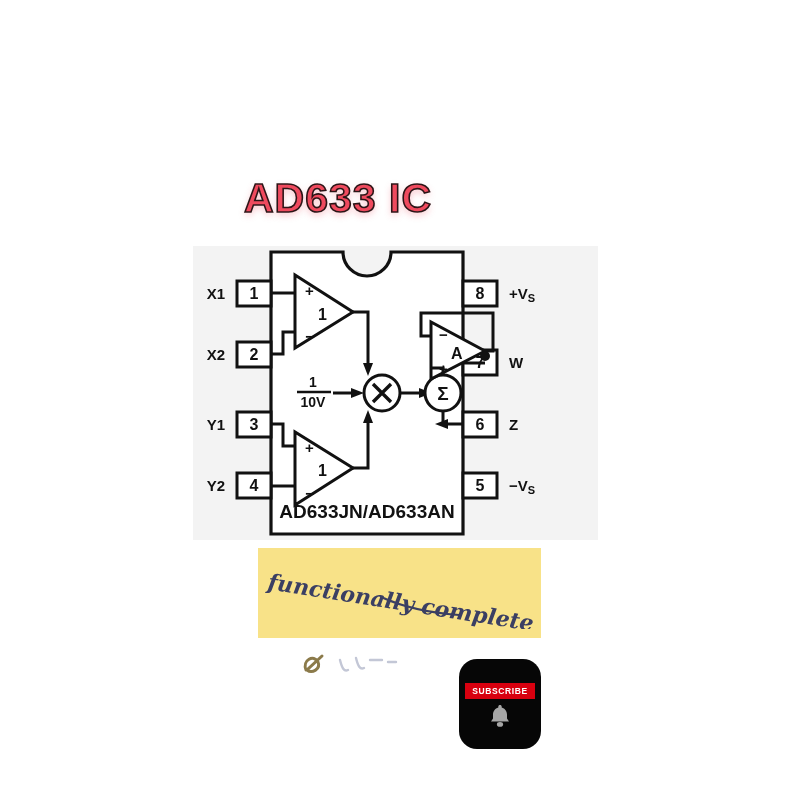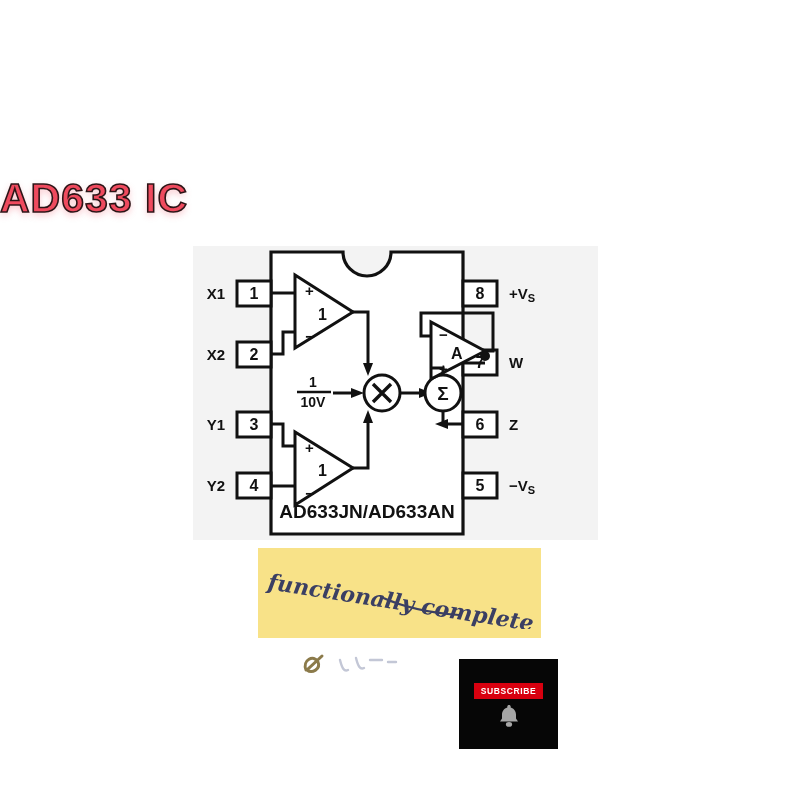--- a/index.html
+++ b/index.html
@@ -14,20 +14,21 @@
     overflow: hidden;
     font-family: "Liberation Sans", sans-serif;
   }
 
   
   #title-text {
     position: absolute;
     left: 0;
     top: 178px;
     width: 676px;
+    text-align: center;
     font-family: "Liberation Sans", sans-serif;
     font-size: 41px;
     font-weight: bold;
     letter-spacing: 1px;
     color: #ef4a5e;
     -webkit-text-stroke: 1.6px #2b1416;
     text-shadow: 0 3px 7px rgba(239,74,94,0.35);
     line-height: 1;
     white-space: nowrap;
   }
@@ -67,27 +68,28 @@
     width: 120px;
     height: 40px;
     pointer-events: none;
   }
 
   
   #subscribe-card {
     position: absolute;
     left: 459px;
     top: 659px;
-    width: 99px;
+    width: 82px;
     height: 90px;
     background: #060606;
     display: flex;
     flex-direction: column;
     align-items: center;
     justify-content: center;
+    border-radius: 18px;
   }
   #subscribe-button {
     background: #d8000f;
     color: #ffffff;
     font-family: "Liberation Sans", sans-serif;
     font-size: 8.5px;
     font-weight: bold;
     letter-spacing: 0.6px;
     padding: 4px 7px 4px 7px;
     margin-top: 4px;

